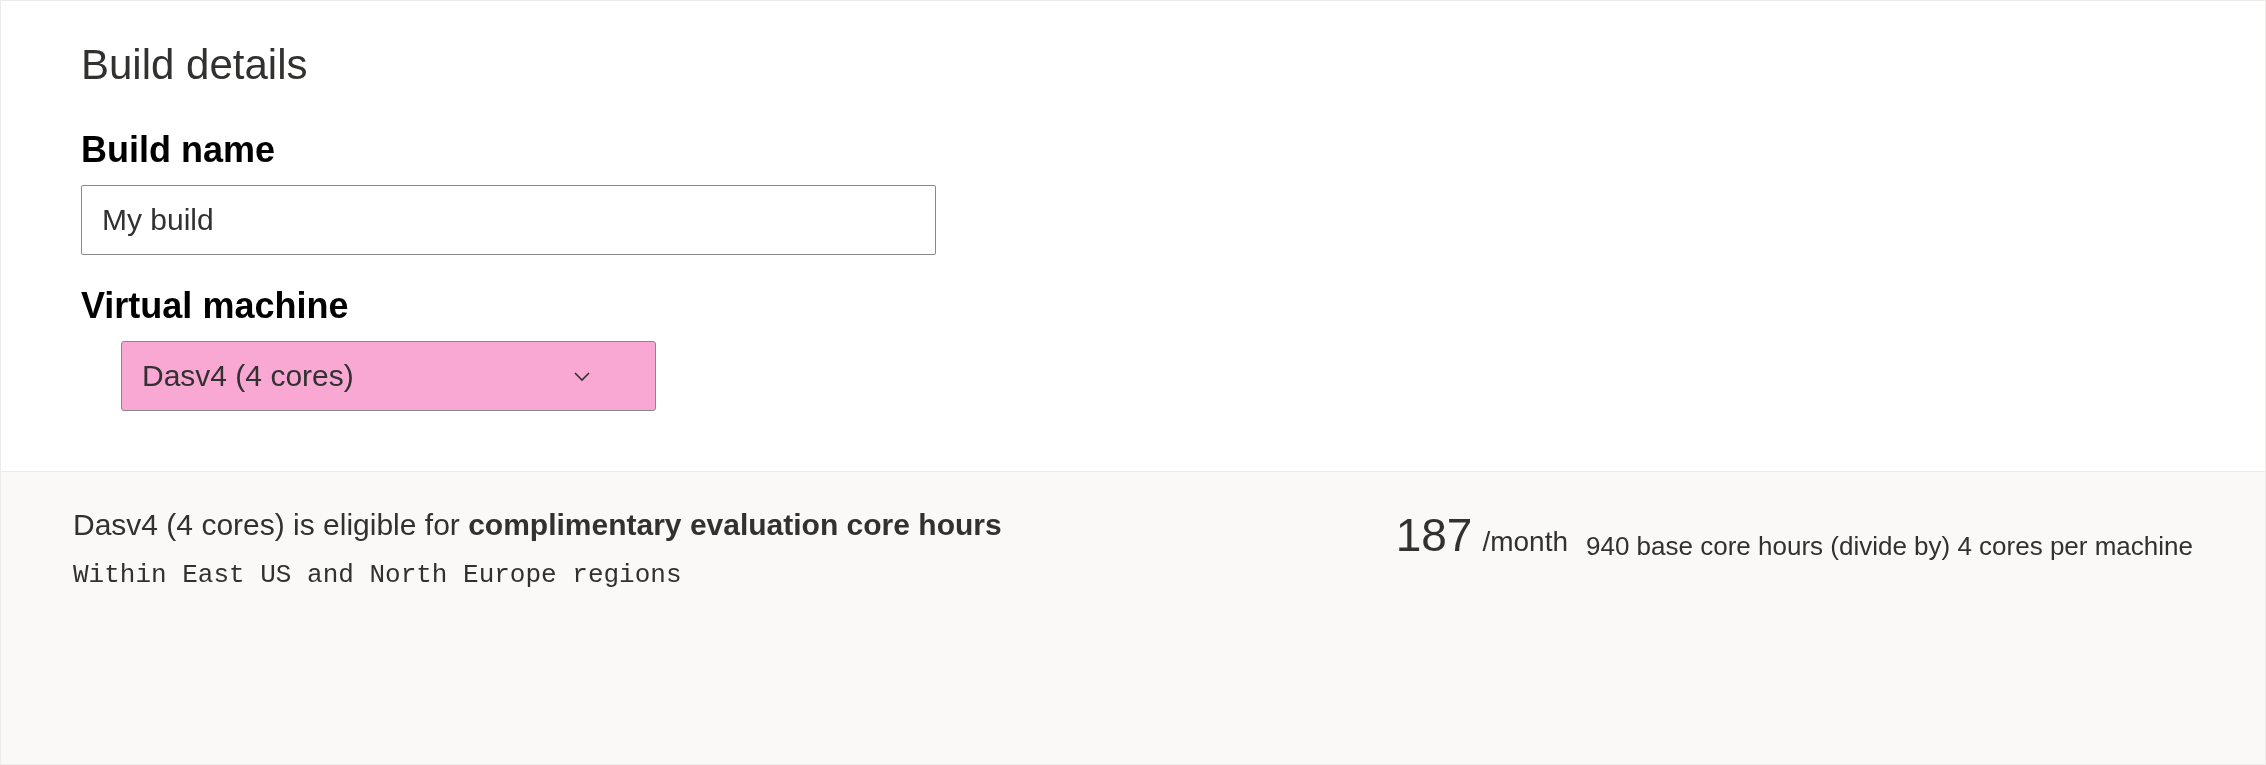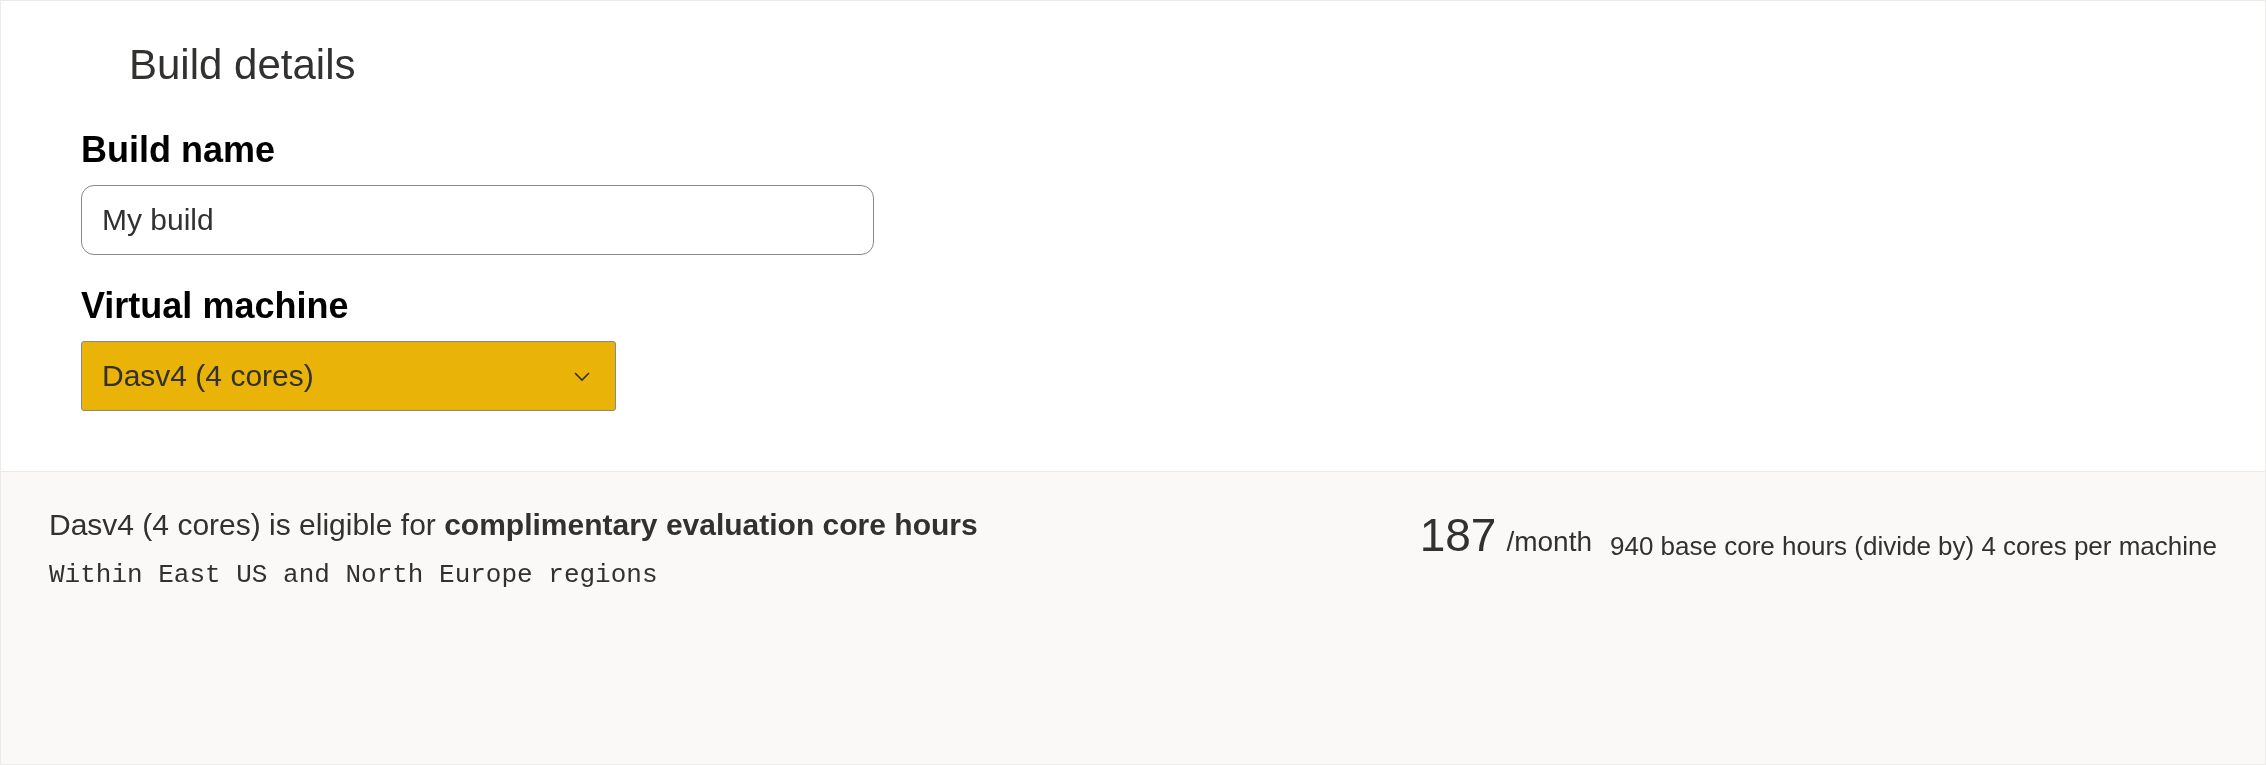--- a/index.html
+++ b/index.html
@@ -21,65 +21,65 @@
       flex-direction: column;
     }
     .main-section {
       padding: 40px 80px 30px 80px;
     }
     .section-title {
       font-size: 42px;
       font-weight: 400;
       color: #323130;
       margin-bottom: 40px;
-      margin-left: 48px;
     }
     .field-group {
       margin-bottom: 30px;
     }
     .field-label {
       font-size: 36px;
       font-weight: 700;
       color: #000000;
       margin-bottom: 14px;
       display: block;
     }
     .text-input {
-      width: 793px;
+      width: 855px;
       height: 70px;
       padding: 0 20px;
       font-size: 30px;
       border: 1px solid #8a8886;
-      border-radius: 13px;
+      border-radius: 2px;
       background: #ffffff;
       color: #323130;
       font-family: inherit;
     }
     .row {
       display: flex;
       gap: 60px;
       align-items: flex-end;
     }
     .select-wrapper {
       position: relative;
       width: 535px;
     }
     .select-input {
       width: 100%;
       height: 70px;
       padding: 0 60px 0 20px;
       font-size: 30px;
       border: 1px solid #8a8886;
       border-radius: 3px;
-      background: #eab308;
+      background: #f9a8d4;
       color: #323130;
       font-family: inherit;
       appearance: none;
       cursor: pointer;
       text-align: left;
+      margin-left: 40px;
     }
     .chevron {
       position: absolute;
       right: 22px;
       top: 50%;
       transform: translateY(-50%);
       pointer-events: none;
       width: 24px;
       height: 24px;
     }
@@ -90,21 +90,21 @@
       font-size: 30px;
       border: 1px solid #8a8886;
       border-radius: 3px;
       background: #ffffff;
       color: #323130;
       font-family: inherit;
     }
     .summary-bar {
       border-top: 1px solid #edebe9;
       background: #faf9f8;
-      padding: 36px 48px;
+      padding: 36px 72px;
       display: flex;
       justify-content: space-between;
       align-items: flex-start;
       flex: 1;
     }
     .summary-left {
       display: flex;
       flex-direction: column;
       gap: 18px;
     }

